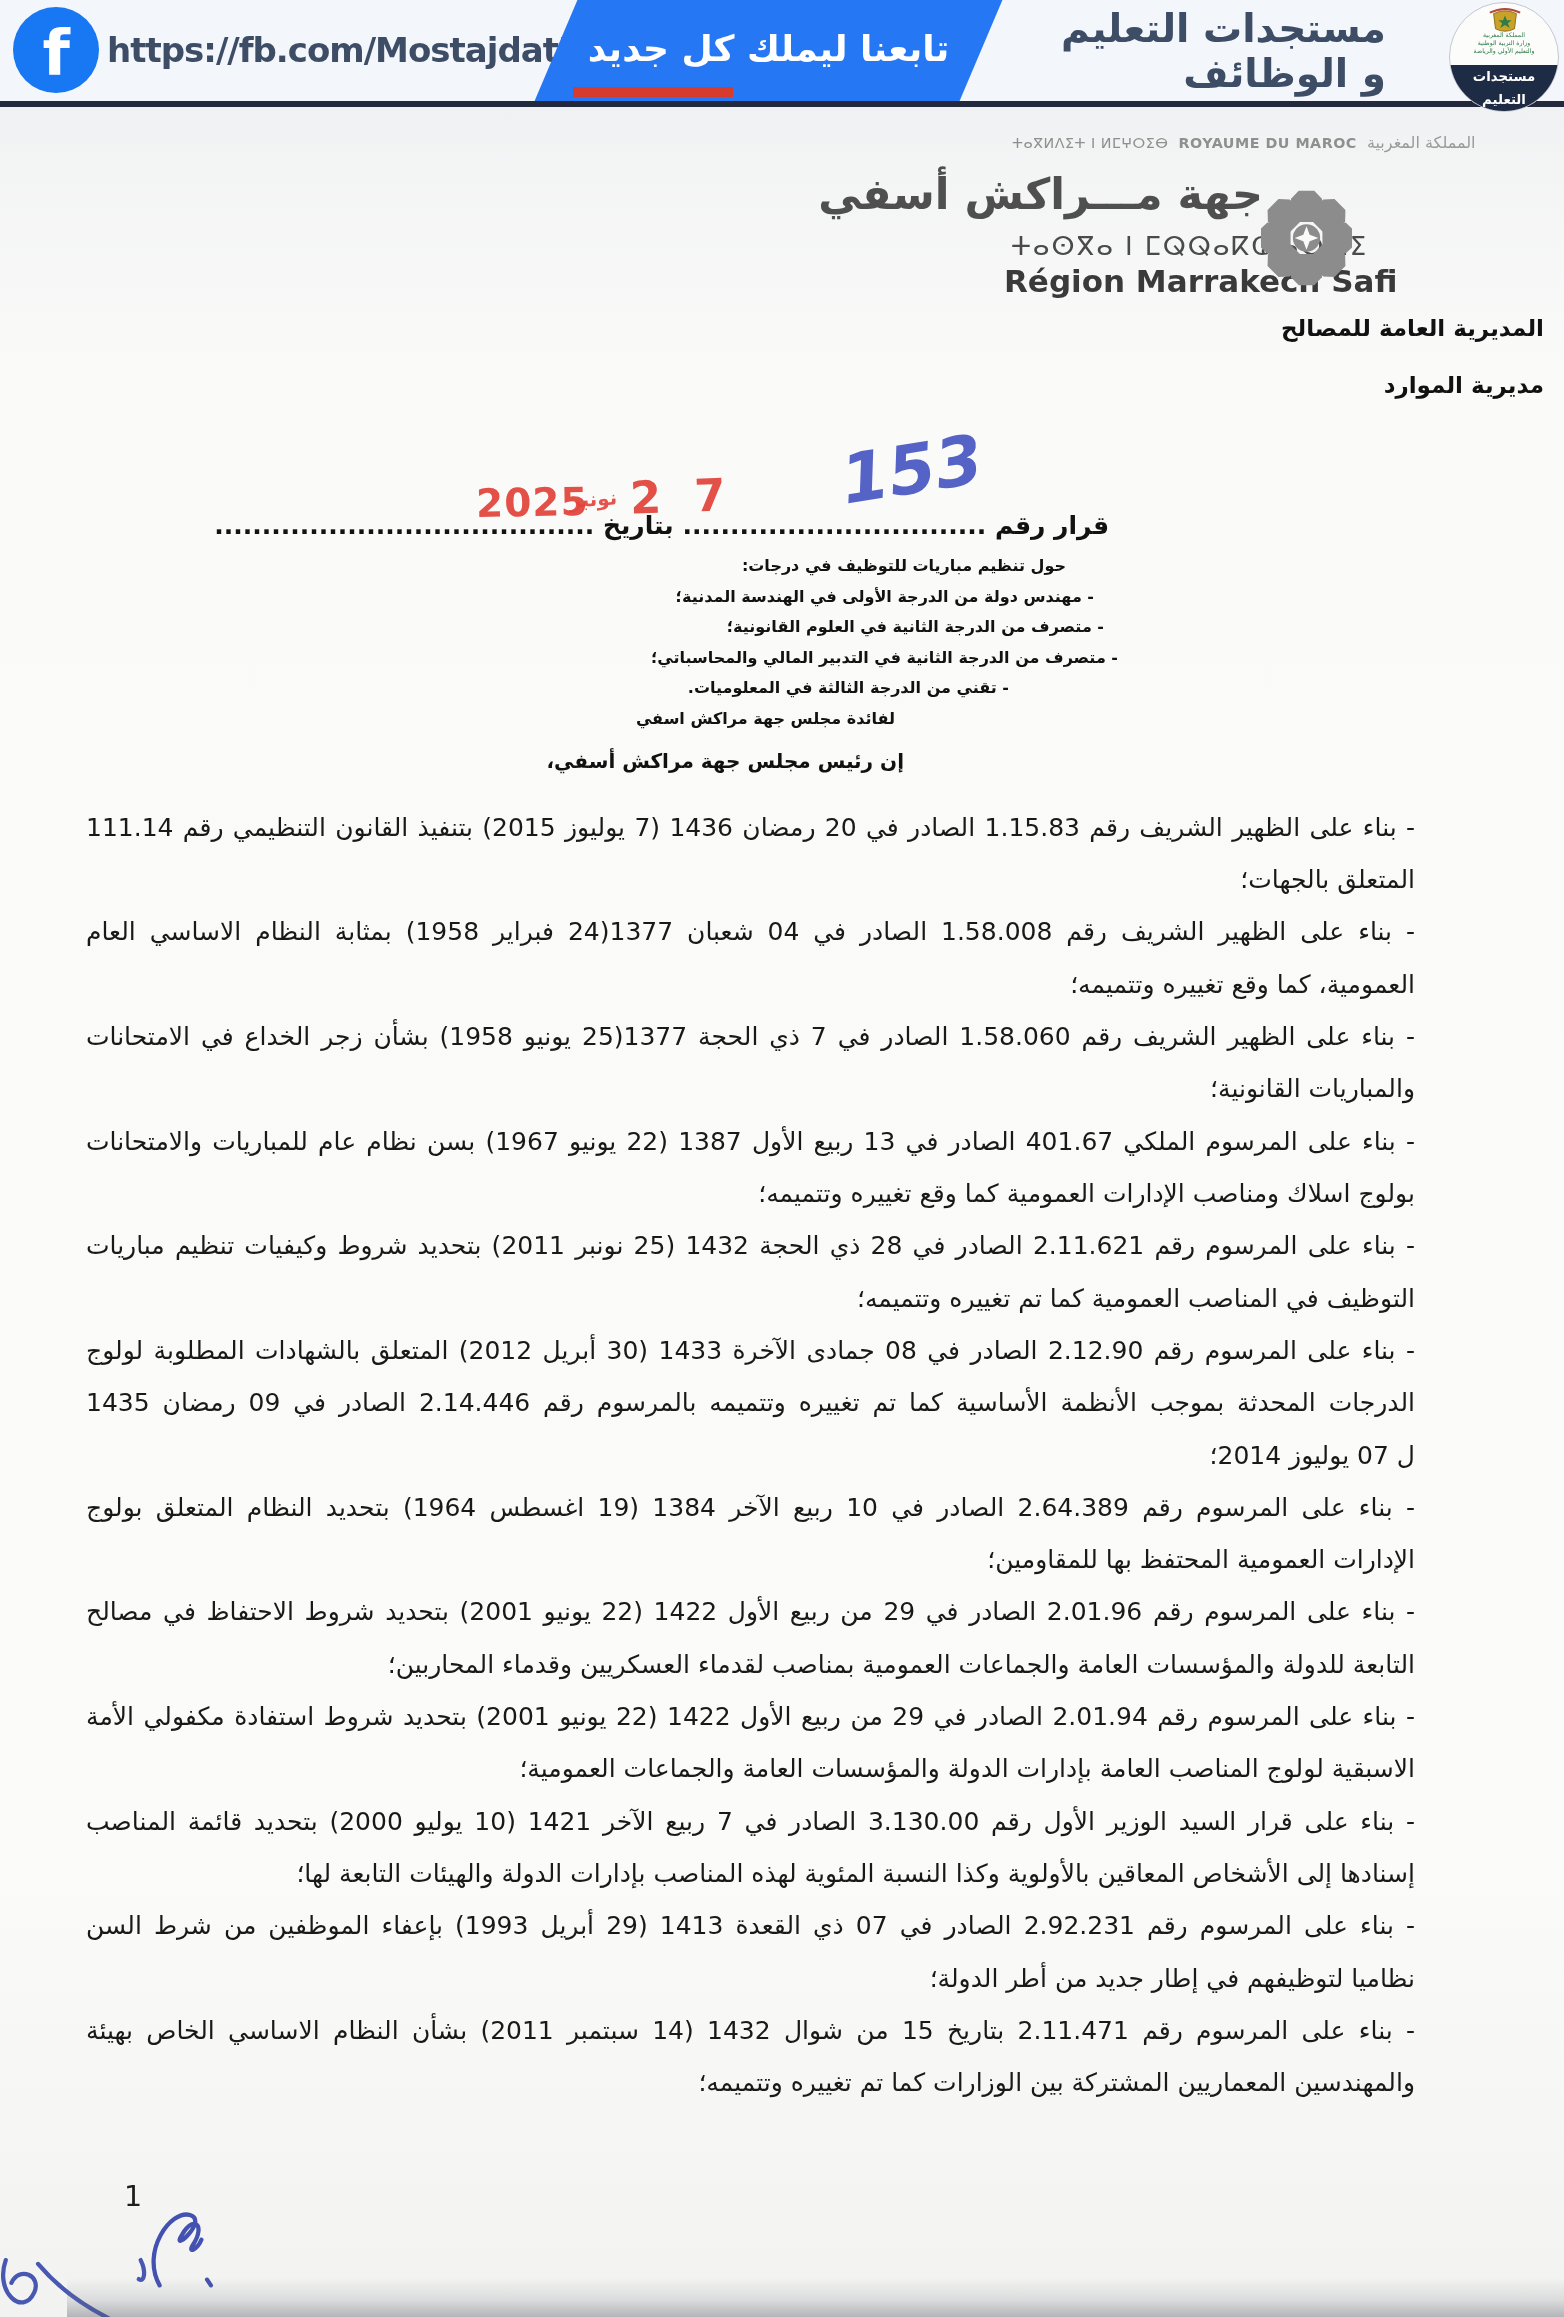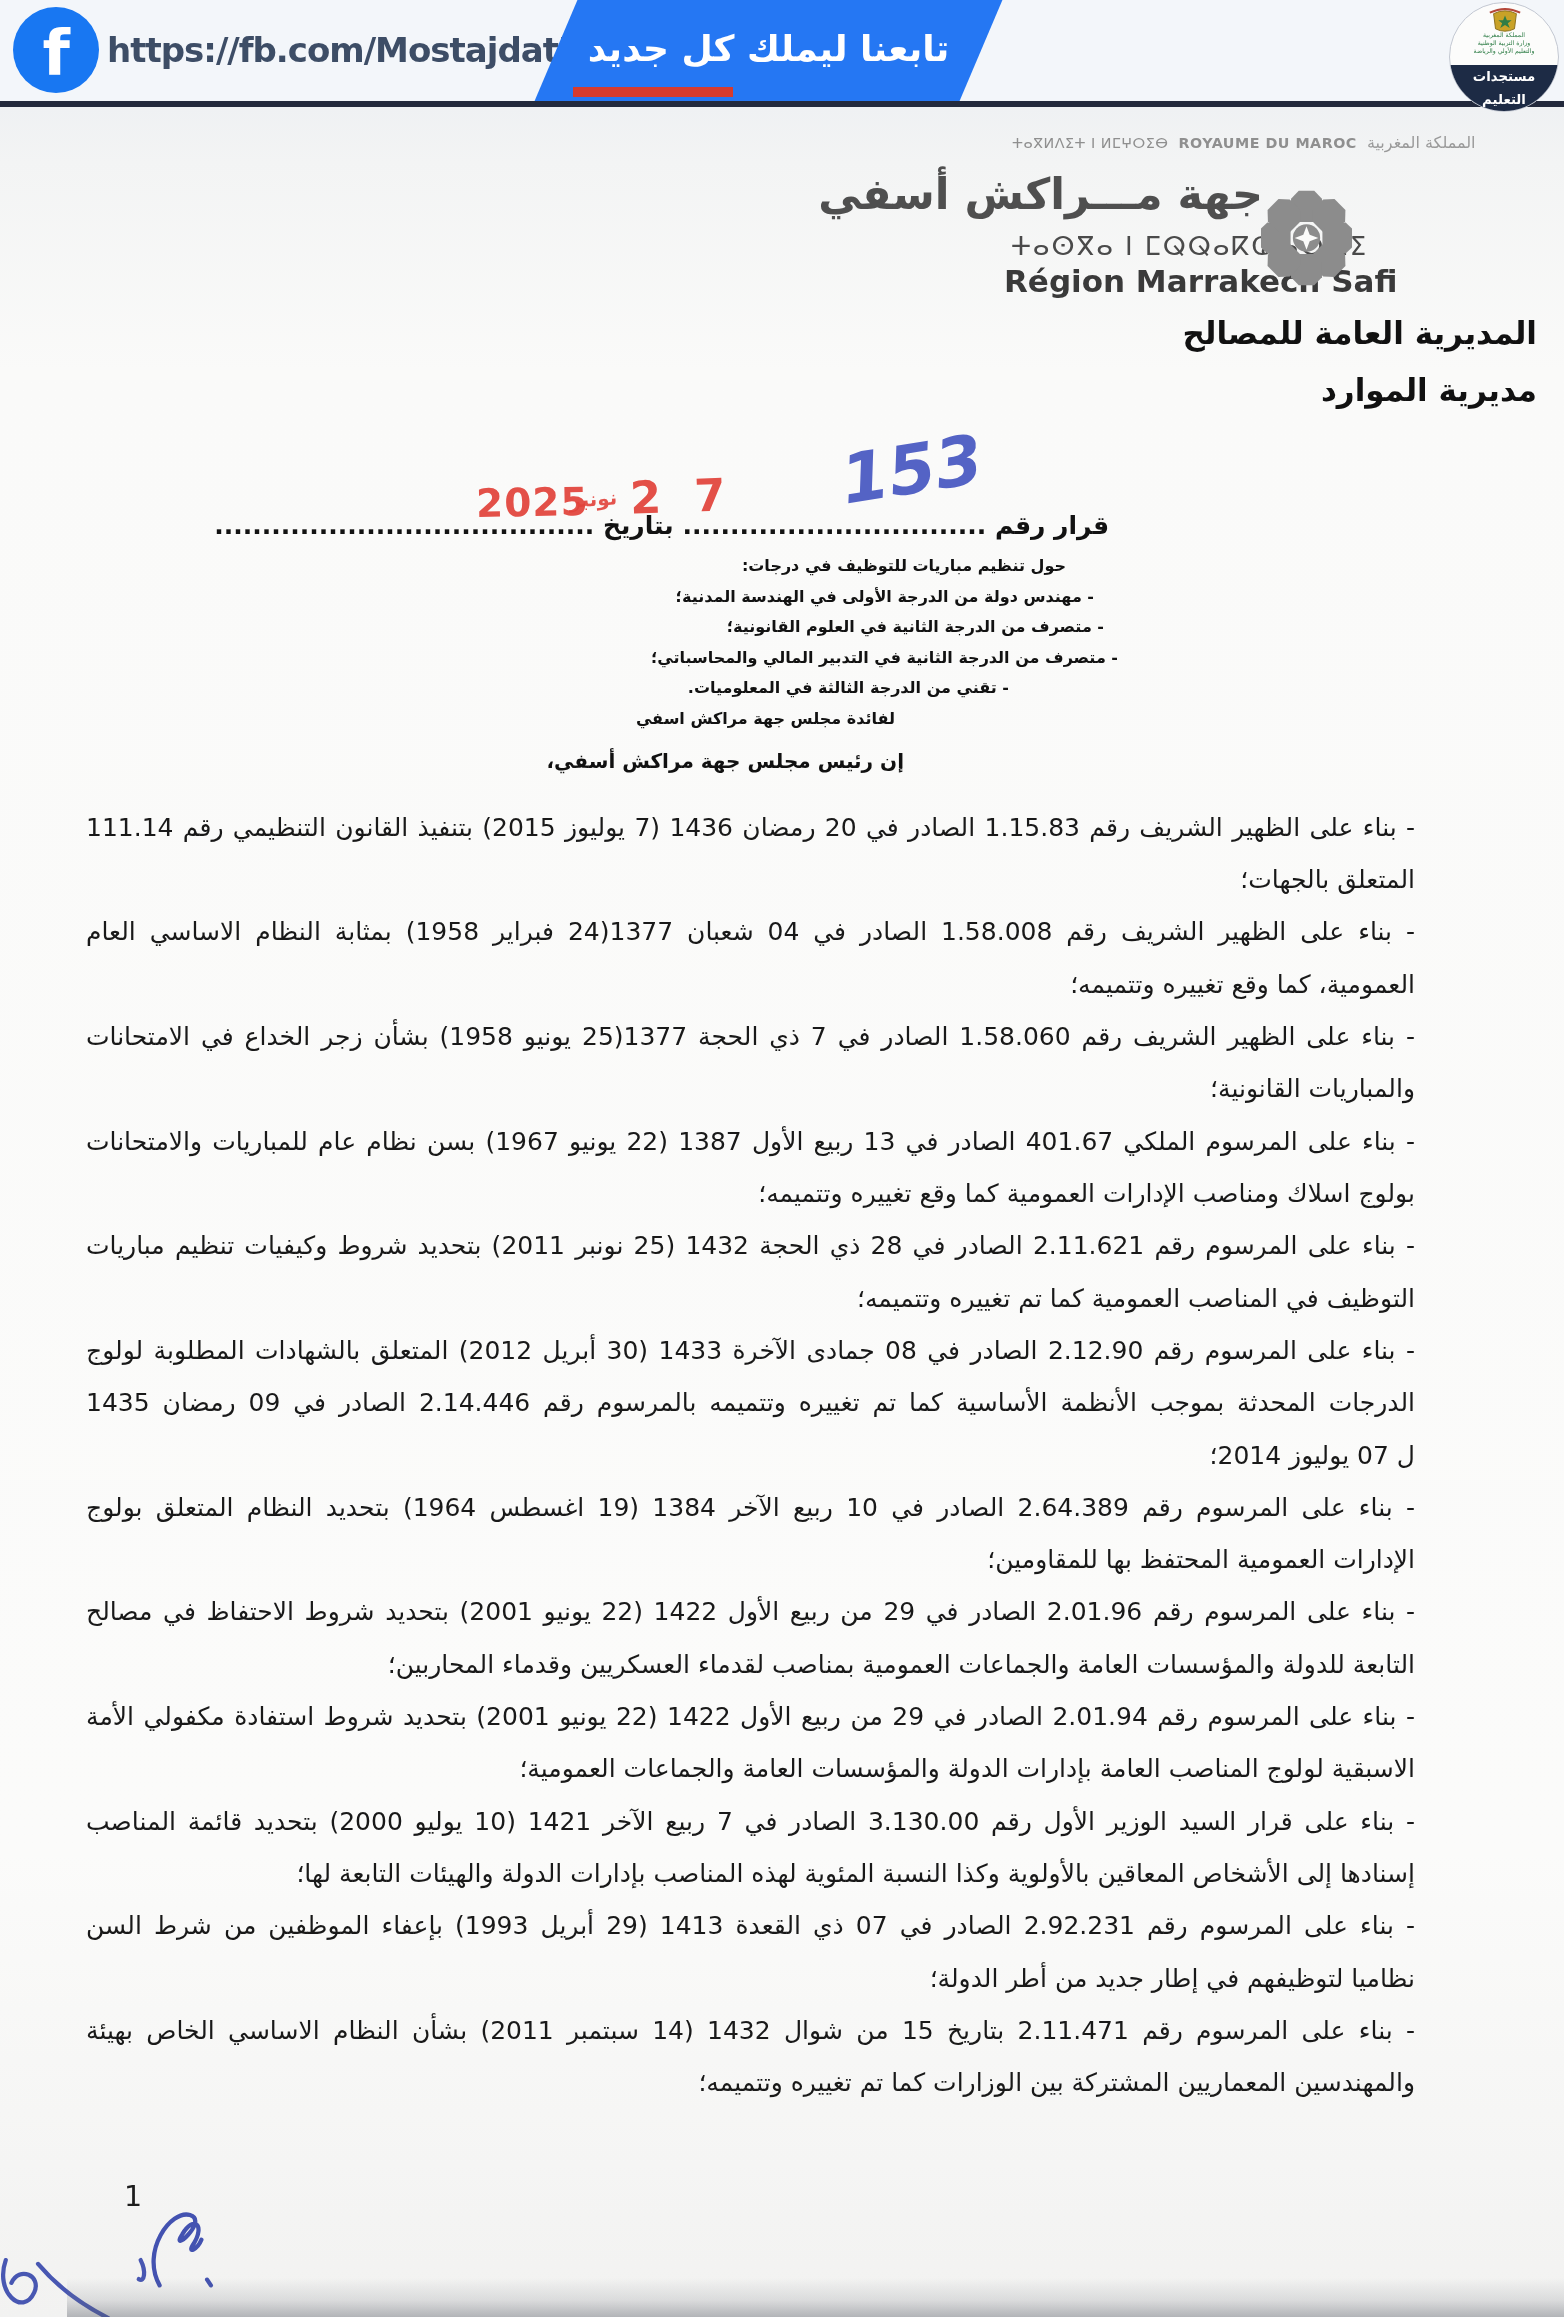--- a/index.html
+++ b/index.html
@@ -34,21 +34,21 @@
   #kingdom-line{position:absolute;left:994px;top:133px;width:366px;text-align:center;color:#8f8f8f;
                 font-size:14.3px;letter-spacing:0.5px;white-space:nowrap;margin-left:18px;}
   #kingdom-line .ar{font-size:16px;color:#9a9a9a;}
   #region-ar{position:absolute;right:302px;top:169px;font-size:43px;color:#4f4f4f;font-weight:bold;
              direction:rtl;white-space:nowrap;}
   #region-tif{position:absolute;left:1011px;top:231px;width:249px;text-align:center;font-size:26px;
               color:#4a4a4a;letter-spacing:1.9px;white-space:nowrap;}
   #region-fr{position:absolute;left:1004px;top:263px;width:263px;text-align:center;font-size:31px;
              color:#3a3a3a;font-weight:bold;white-space:nowrap;}
   #rosette{position:absolute;left:1261px;top:181px;}
-  .dir-line{position:absolute;right:28px;font-size:31px;font-weight:bold;color:#111;direction:rtl;white-space:nowrap;}
+  .dir-line{position:absolute;right:21px;font-size:23px;font-weight:bold;color:#111;direction:rtl;white-space:nowrap;}
   
   .head-line{position:absolute;font-size:16px;font-weight:bold;color:#121212;direction:rtl;white-space:nowrap;}
   #decree-number-line{position:absolute;right:456px;top:511px;font-size:25px;font-weight:bold;color:#121212;
                       direction:rtl;white-space:nowrap;}
   #hand-number{position:absolute;left:841px;top:430px;font-size:68px;color:#4353c0;font-style:italic;
                transform:rotate(-9deg);font-weight:bold;opacity:.9;}
   #stamp-day{position:absolute;left:630px;top:470px;font-size:45px;color:#e2423a;font-weight:bold;
              letter-spacing:8.6px;transform:rotate(-2deg);opacity:.92;}
   #stamp-month{position:absolute;left:569px;top:487px;font-size:20px;color:#e2423a;font-weight:bold;
                transform:rotate(-4deg);opacity:.9;direction:rtl;}
@@ -72,20 +72,21 @@
 <body>
 
 <div id="stage">
 
   <div id="banner">
     <div id="fb-circle">f</div>
     <div id="fb-url">https://fb.com/MostajdatMaroc</div>
     <div id="ribbon"></div>
     <div id="ribbon-underline"></div>
     <div id="ribbon-text">تابعنا ليملك كل جديد</div>
+    <div id="page-name">مستجدات التعليم و الوظائف</div>
   </div>
 
   <div id="badge">
     <svg width="110" height="28.5" style="position:absolute;left:0;top:3.8px" viewBox="0 0 116 30">
       <g transform="translate(58,15)">
         <path d="M-12,-8 Q0,-14 12,-8 L10,8 Q0,13 -10,8 Z" fill="#c9a227" stroke="#8a6d1a" stroke-width="1"></path>
         <path d="M0,-6 L2,-1 7,-1 3,2 5,7 0,4 -5,7 -3,2 -7,-1 -2,-1 Z" fill="#2e7d46"></path>
         <path d="M-16,-9 Q0,-17 16,-9" fill="none" stroke="#b5483a" stroke-width="2"></path>
       </g>
     </svg>

